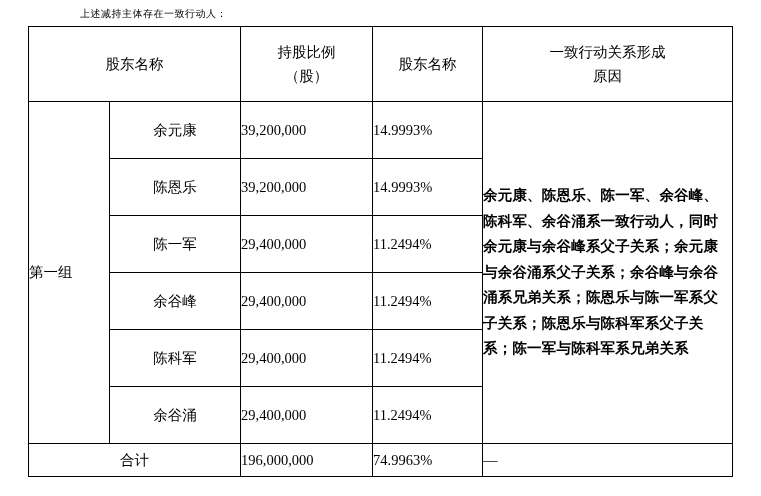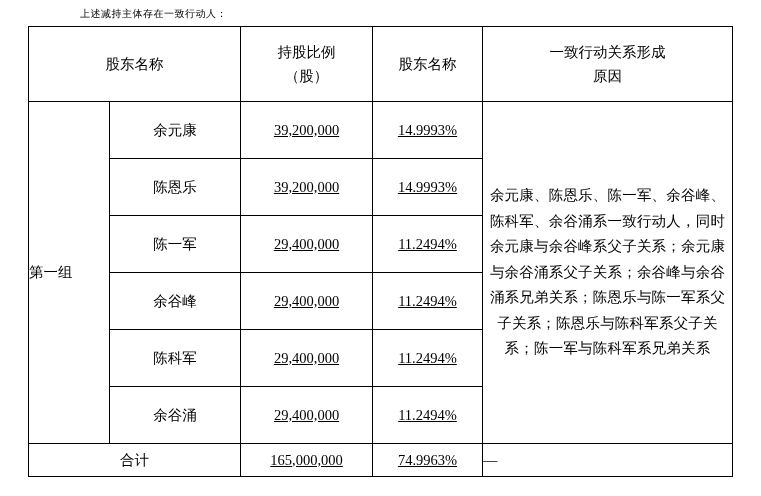--- a/index.html
+++ b/index.html
@@ -54,40 +54,40 @@
     height: 74px;
     line-height: 24px;
   }
   .hdr .l1 { display: block; }
   .hdr .l2 { display: block; }
 
   .cell-center {
     text-align: center;
   }
   .cell-right {
-    text-align: center;
+    text-align: left;
     padding-right: 7px;
-    text-decoration: underline;
   }
   .row-data td {
     height: 56px;
     margin-top: 43px;
   }
   .group-cell {
     text-align: left;
     vertical-align: middle;
     font-size: 14.5px;
   }
   .reason-cell {
     vertical-align: top;
     padding: 5px 6px 4px 6px;
     font-size: 14.5px;
     line-height: 25.5px;
-    text-align: center;
+    text-align: left;
     letter-spacing: 0.2px;
+    font-weight: bold;
   }
   .total-row td {
     height: 32px;
   }
   .total-label {
     text-align: center;
   }
   .dash {
     text-align: left;
     padding-left: 7px;
@@ -159,20 +159,20 @@
       </tr>
 
       <tr class="row-data">
         <td class="cell-center">余谷涌</td>
         <td class="cell-right">29,400,000</td>
         <td class="cell-right">11.2494%</td>
       </tr>
 
       <tr class="total-row">
         <td class="total-label" colspan="2">合计</td>
-        <td class="cell-right">165,000,000</td>
+        <td class="cell-right">196,000,000</td>
         <td class="cell-right">74.9963%</td>
         <td class="dash">—</td>
       </tr>
     </tbody>
   </table>
 
 </div>
 
 </body></html>

